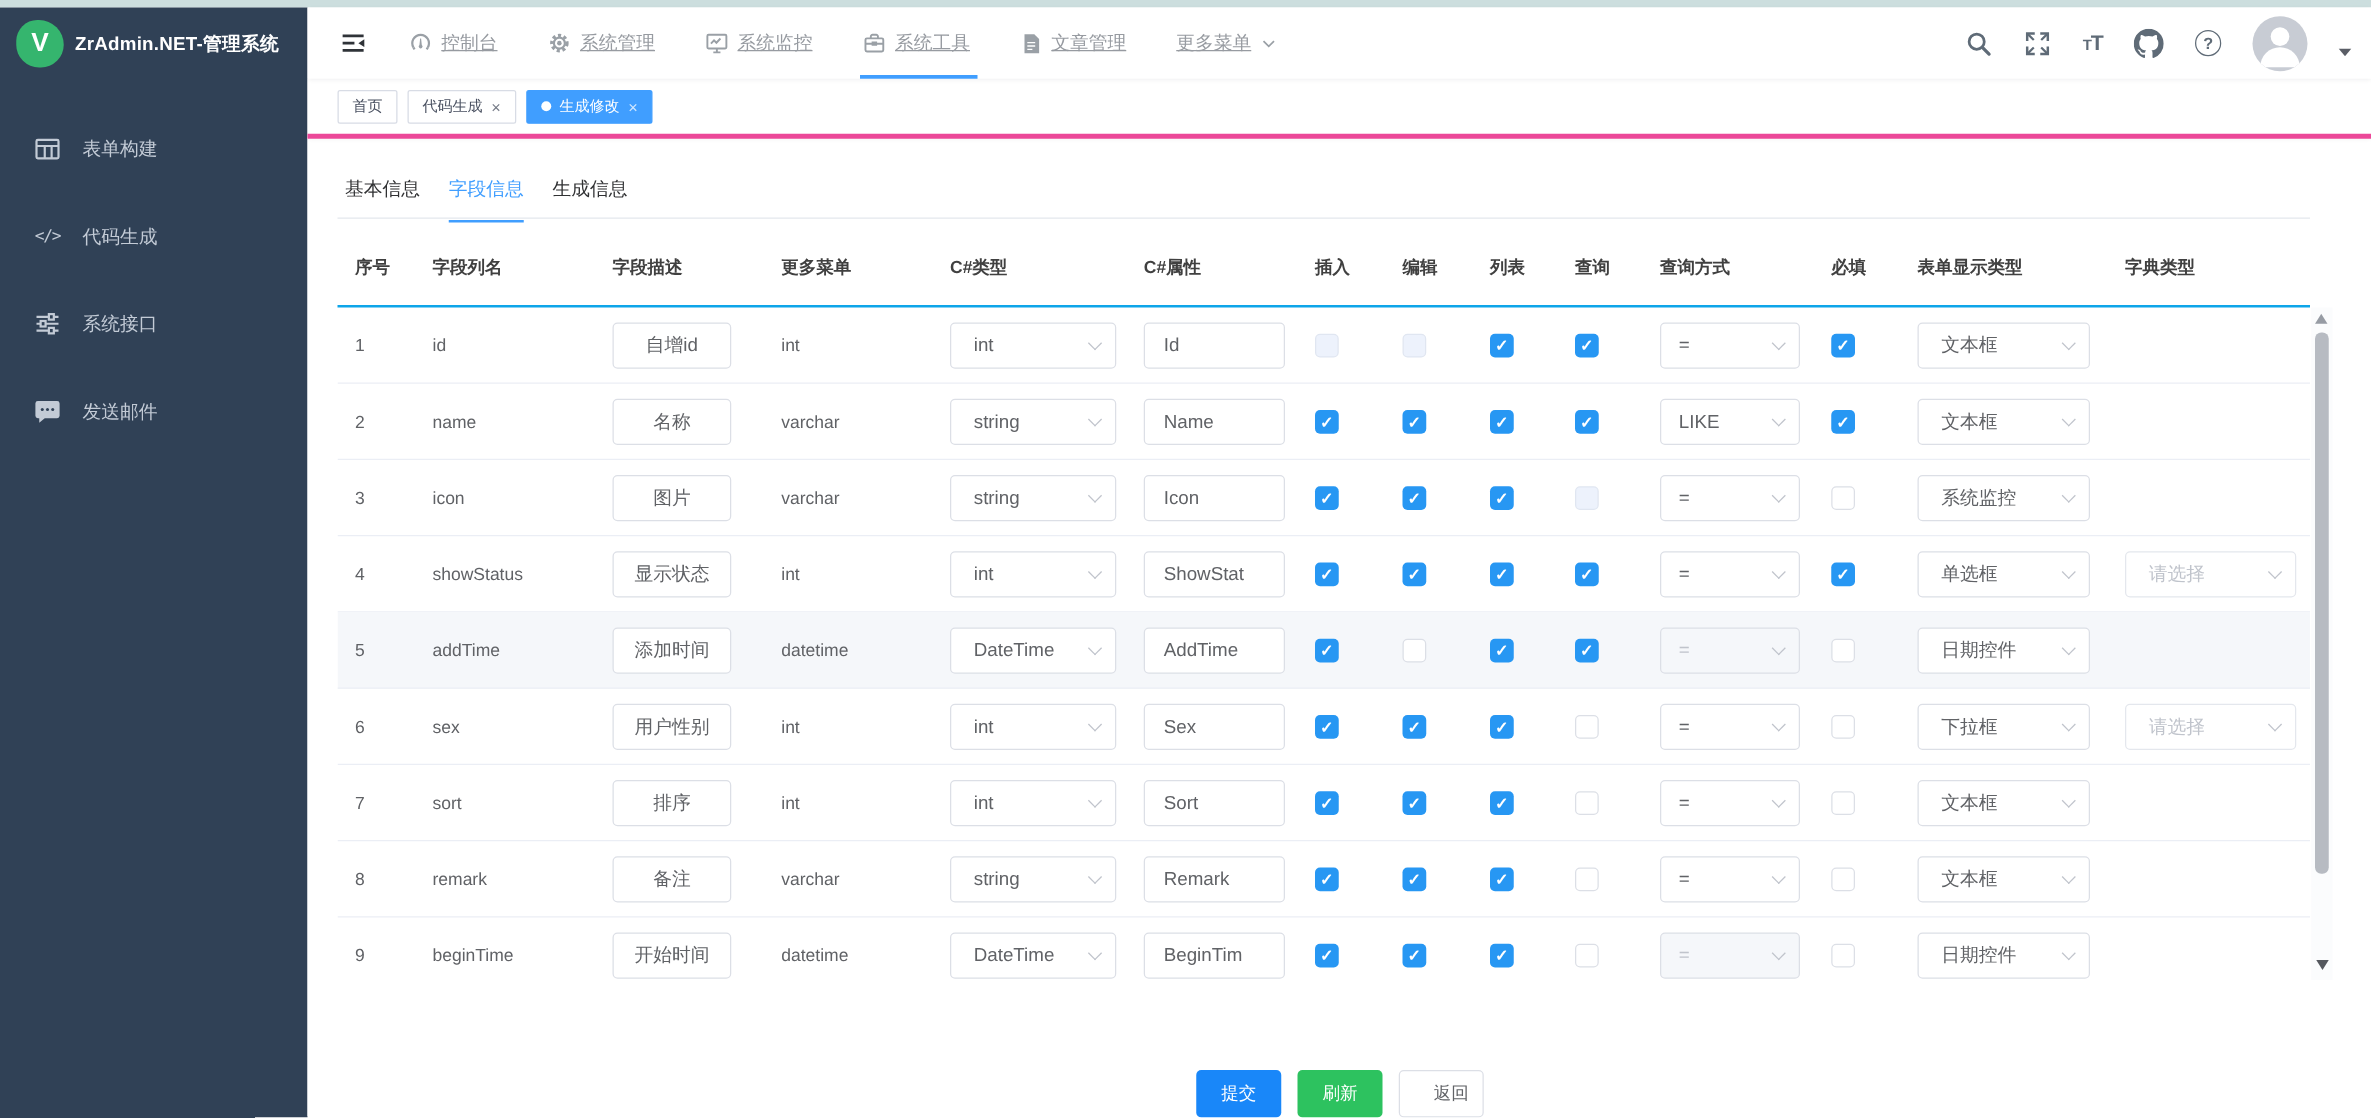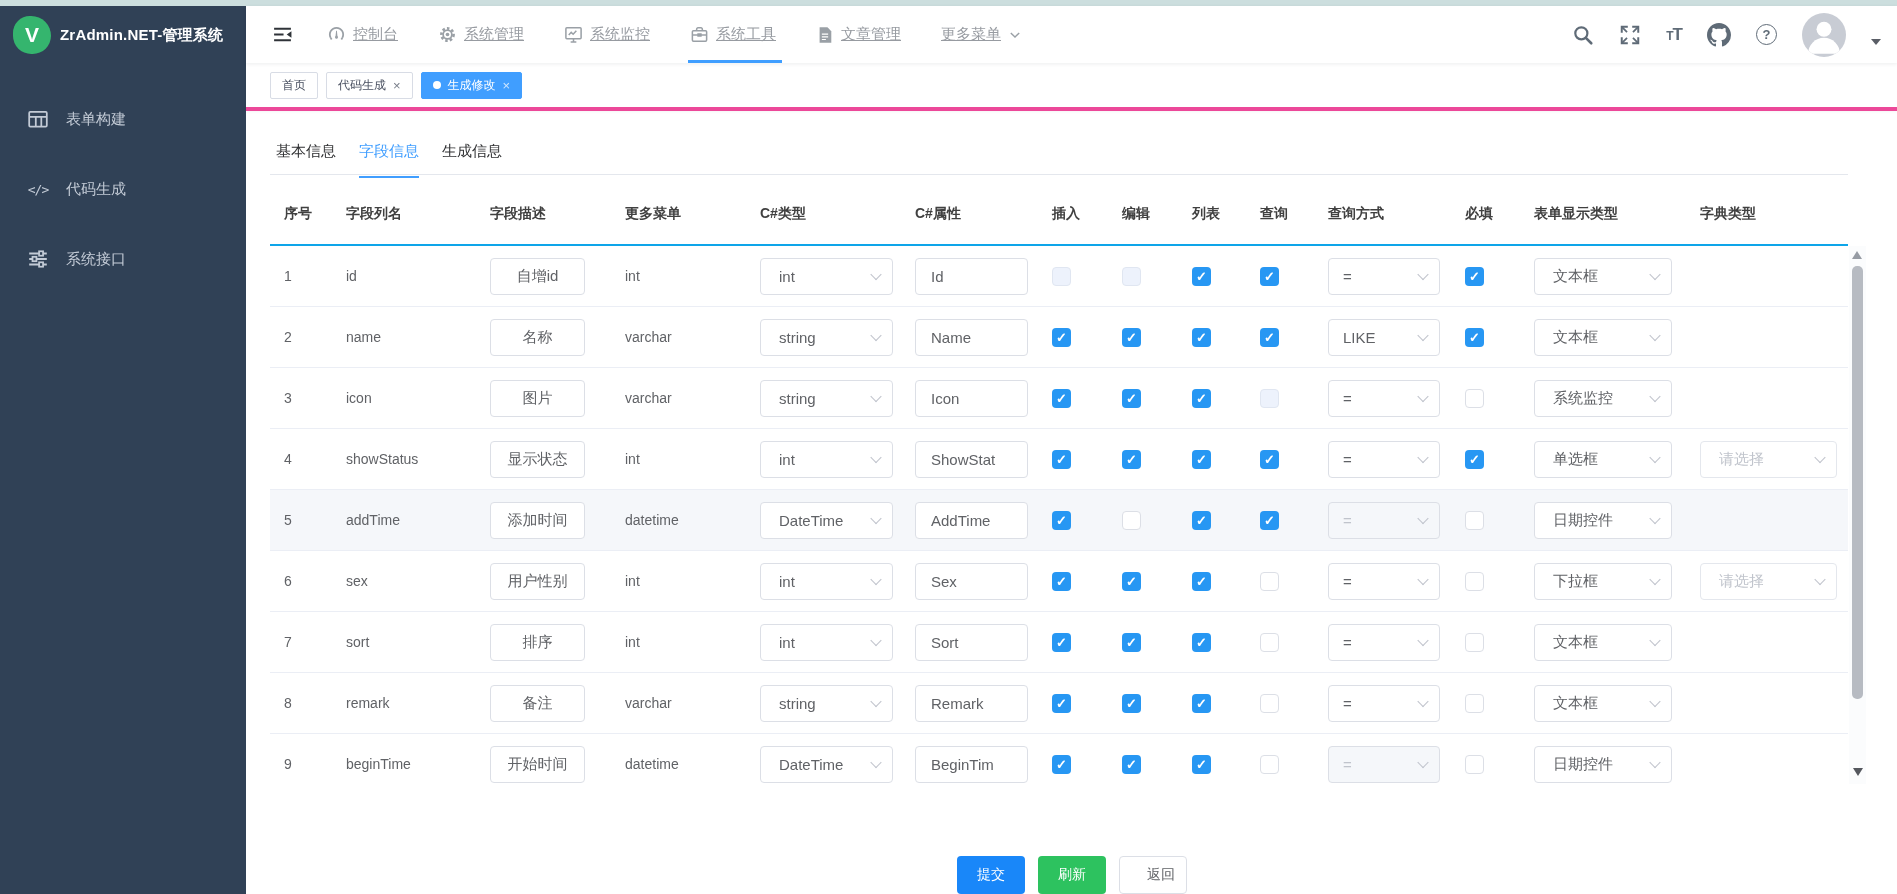--- a/index.html
+++ b/index.html
@@ -138,20 +138,31 @@
       <div class="side-item">
     <span class="sicon">
           <svg width="22" height="22" viewBox="0 0 20 20" fill="none" stroke="currentColor" stroke-width="1.6">
             <path d="M2 5h16M2 10h16M2 15h16"></path>
             <rect x="11" y="3" width="3.6" height="4" fill="#304156" stroke="currentColor"></rect>
             <rect x="5" y="8" width="3.6" height="4" fill="#304156" stroke="currentColor"></rect>
             <rect x="11" y="13" width="3.6" height="4" fill="#304156" stroke="currentColor"></rect>
           </svg>
         </span>
     <span class="slabel">系统接口</span>
+  </div>
+      <div class="side-item">
+    <span class="sicon">
+          <svg width="22" height="22" viewBox="0 0 20 20">
+            <path fill="currentColor" d="M3 2.5h14a1.8 1.8 0 011.8 1.8v9a1.8 1.8 0 01-1.8 1.8H8l-4 3.2v-3.2H3a1.8 1.8 0 01-1.8-1.8v-9A1.8 1.8 0 013 2.5z"></path>
+            <circle cx="6.2" cy="8.8" r="1.1" fill="#304156"></circle>
+            <circle cx="10" cy="8.8" r="1.1" fill="#304156"></circle>
+            <circle cx="13.8" cy="8.8" r="1.1" fill="#304156"></circle>
+          </svg>
+        </span>
+    <span class="slabel">发送邮件</span>
   </div>
     </nav>
 </aside>
 
 <header class="navbar">
   <span class="hamburger">
     <svg width="21" height="21" viewBox="0 0 20 20">
         <path d="M2 4.5h16M2 10h9M2 15.5h16" stroke="currentColor" stroke-width="2" fill="none"></path>
         <path d="M18.5 7v6l-4.5-3z" fill="currentColor"></path>
       </svg>

